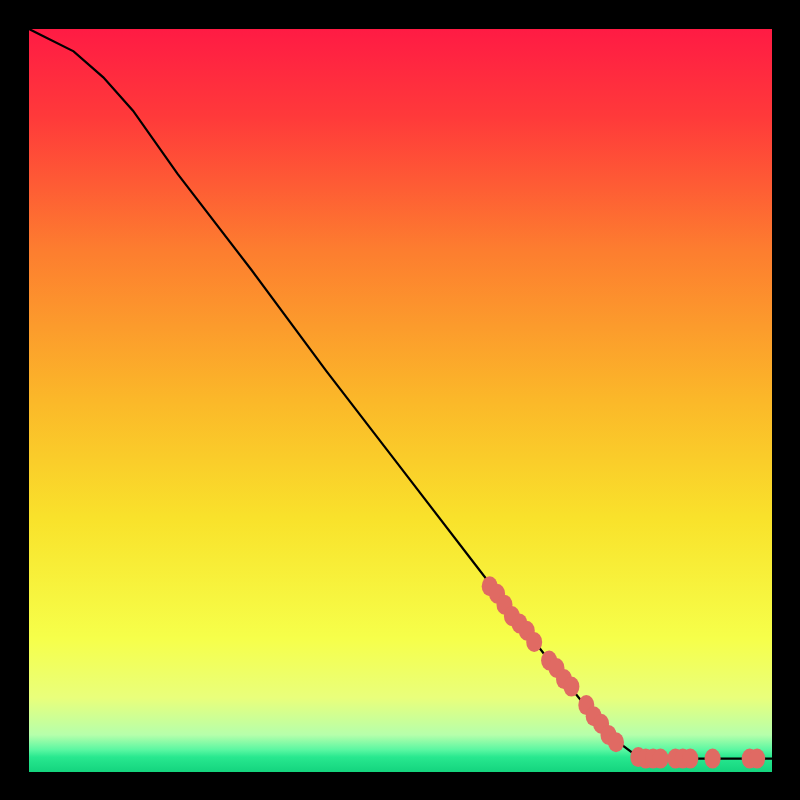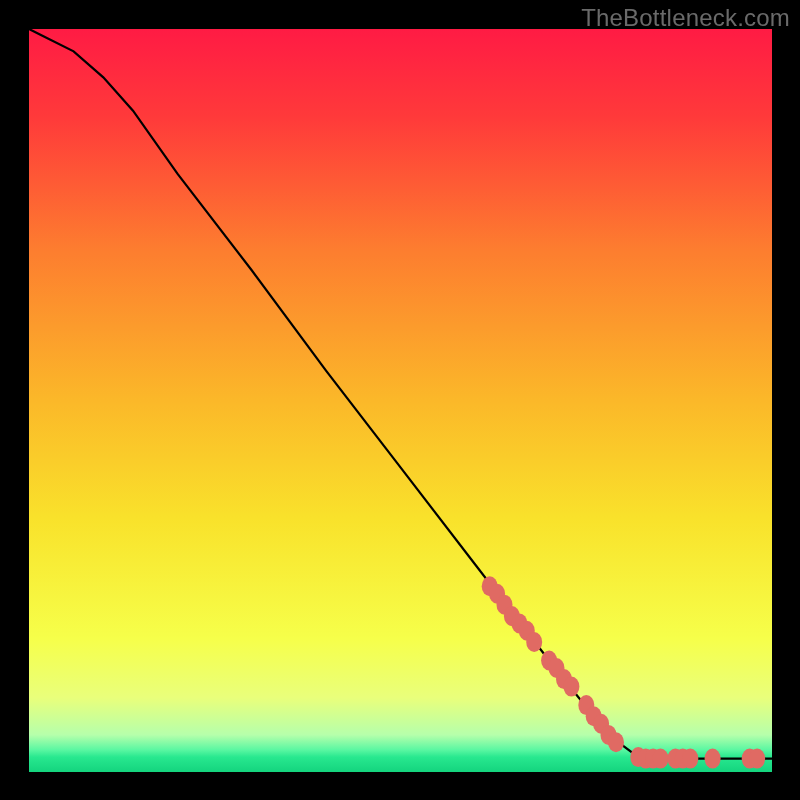--- a/index.html
+++ b/index.html
@@ -41,21 +41,20 @@
     top: 29px;
     width: 743px;
     height: 743px;
     pointer-events: none;
     z-index: 2;
   }
 </style>
 </head>
 <body>
 <div class="wrap">
-  <div class="watermark">TheBottleneck.com</div>
 
   <div class="plot" style="background: linear-gradient(rgb(255, 27, 68) 0%, rgb(255, 58, 58) 12%, rgb(253, 126, 47) 30%, rgb(251, 184, 41) 50%, rgb(249, 226, 43) 66%, rgb(246, 255, 74) 82%, rgb(233, 255, 123) 90%, rgb(182, 255, 171) 95%, rgb(91, 247, 162) 97%, rgb(40, 232, 143) 98%, rgb(20, 212, 126) 100%);"></div>
 
   <svg class="curve-svg" viewBox="0 0 743 743" preserveAspectRatio="none">
     <path d="M0.0 0.0 L14.9 7.4 L44.6 22.3 L74.3 48.3 L104.0 81.7 L148.6 144.9 L222.9 241.5 L297.2 341.8 L371.5 438.4 L445.8 535.0 L520.1 631.5 L579.5 705.9 L609.3 728.1 L639.0 729.6 L743.0 729.6" fill="none" stroke="#000" stroke-width="2.2"></path>
     <g>
         <ellipse cx="460.7" cy="557.3" rx="8" ry="10" fill="#e06a63" fill-opacity="1"></ellipse>
         <ellipse cx="468.1" cy="564.7" rx="8" ry="10" fill="#e06a63" fill-opacity="1"></ellipse>
         <ellipse cx="475.5" cy="575.8" rx="8" ry="10" fill="#e06a63" fill-opacity="1"></ellipse>
         <ellipse cx="482.9" cy="587.0" rx="8" ry="10" fill="#e06a63" fill-opacity="1"></ellipse>

